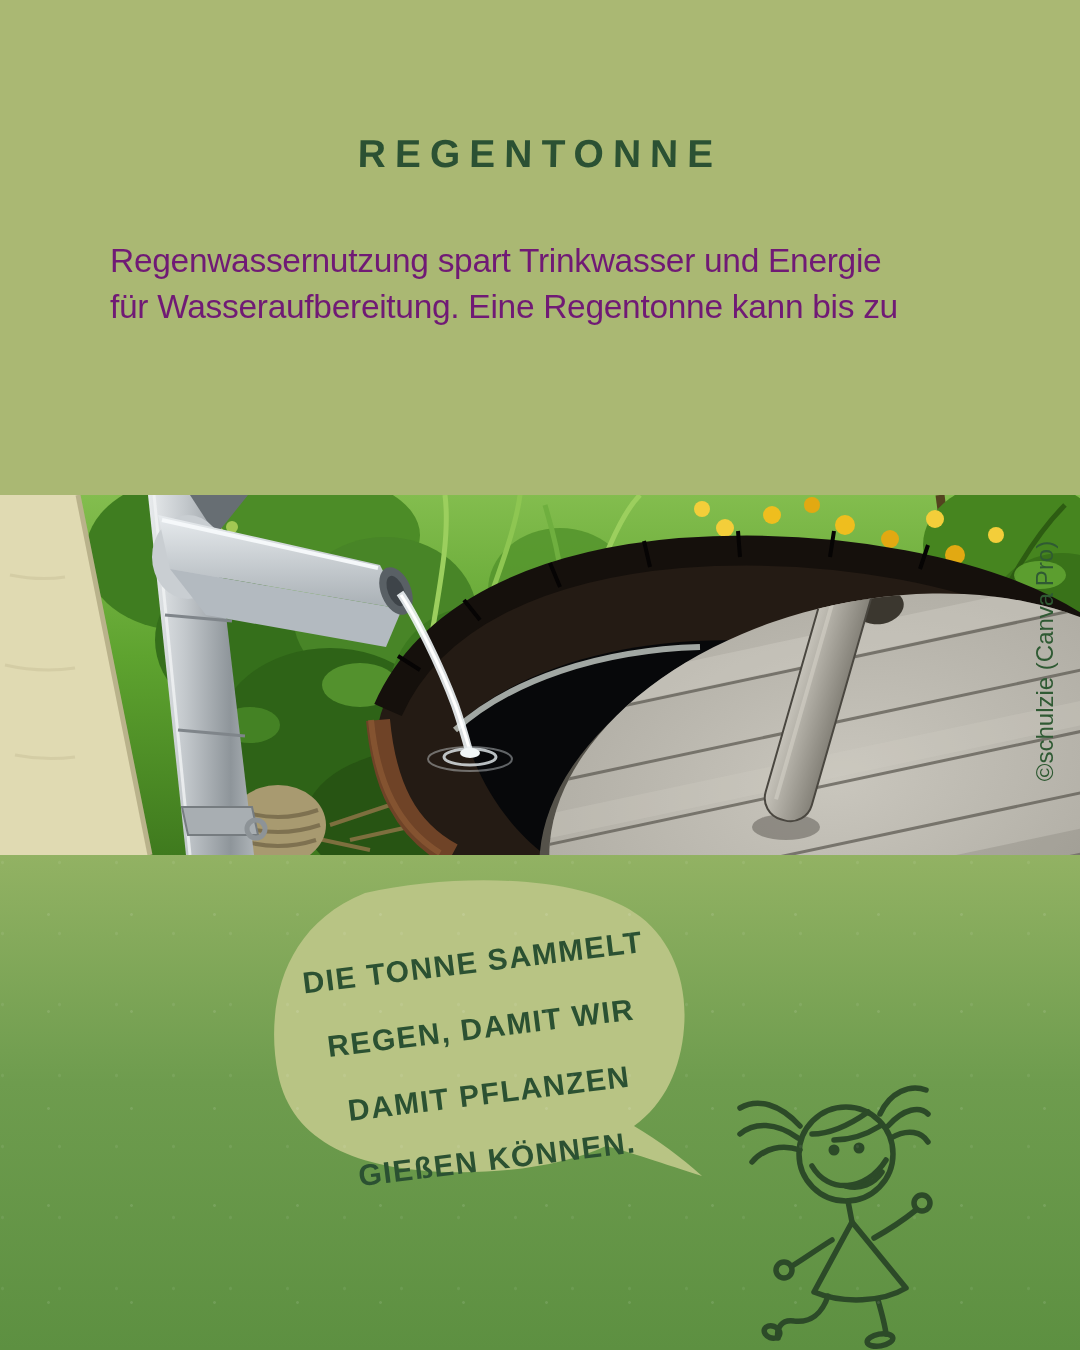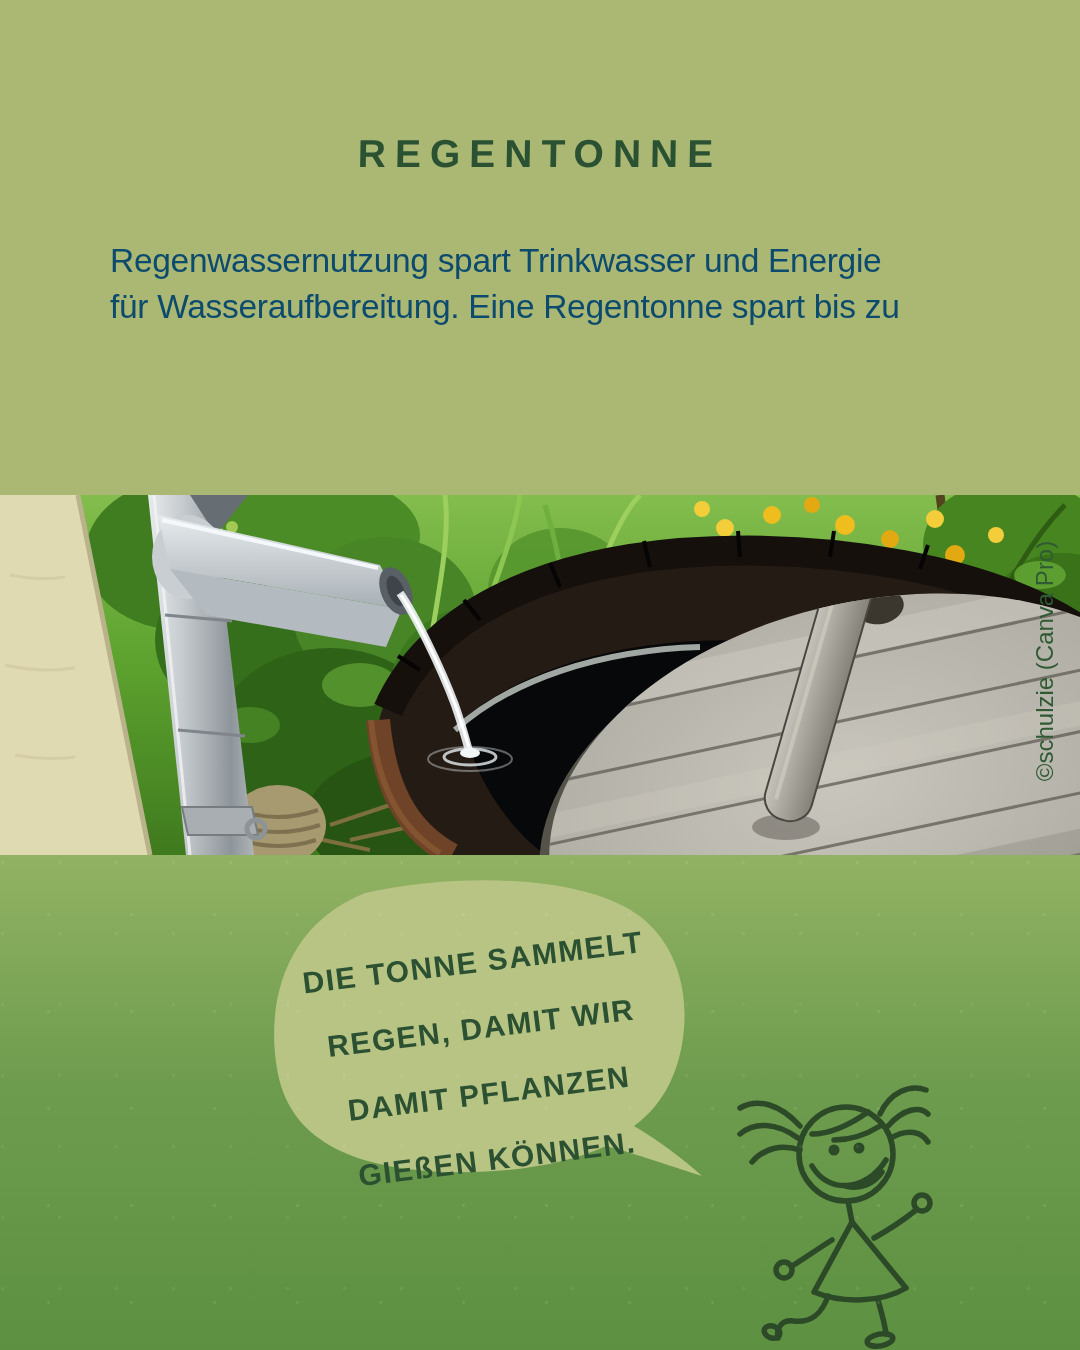--- a/index.html
+++ b/index.html
@@ -11,21 +11,21 @@
   
   .top-section{position:absolute;left:0;top:0;width:1080px;height:495px;background:#aab873;}
   .page-title{
     position:absolute;left:0;top:132px;width:100%;
     text-align:center;color:#2b5133;
     font-size:39px;font-weight:bold;letter-spacing:9px;
     transform:skewX(-1deg);
   }
   .intro{
     position:absolute;left:110px;top:238px;width:880px;
-    color:#0c4a6e;font-size:33.5px;line-height:46px;font-weight:400;
+    color:#701a75;font-size:33.5px;line-height:46px;font-weight:400;
     letter-spacing:-0.3px;
   }
   
   .photo-section{position:absolute;left:0;top:495px;width:1080px;height:360px;}
   .photo-svg{position:absolute;left:0;top:0;width:1080px;height:360px;display:block;}
   .photo-credit{
     position:absolute;left:914px;top:153px;width:260px;height:26px;
     transform:rotate(-90deg);
     color:#2f5a33;font-size:24px;text-align:center;white-space:nowrap;
   }
@@ -53,21 +53,21 @@
 </style>
 </head>
 <body>
 
 <div class="canvas">
 
   <div class="top-section">
     <div class="page-title">REGENTONNE</div>
     <div class="intro">
       <div>Regenwassernutzung spart Trinkwasser und Energie</div>
-      <div>für Wasseraufbereitung. Eine Regentonne spart bis zu</div>
+      <div>für Wasseraufbereitung. Eine Regentonne kann bis zu</div>
     </div>
   </div>
 
   <div class="photo-section">
     <svg class="photo-svg" viewBox="0 0 1080 360">
       <defs>
         <linearGradient id="lawn" x1="0" y1="0" x2="0" y2="1">
           <stop offset="0" stop-color="#83bd4e"></stop>
             <stop offset="0.45" stop-color="#5ea32f"></stop>
             <stop offset="1" stop-color="#3f7a1e"></stop>

